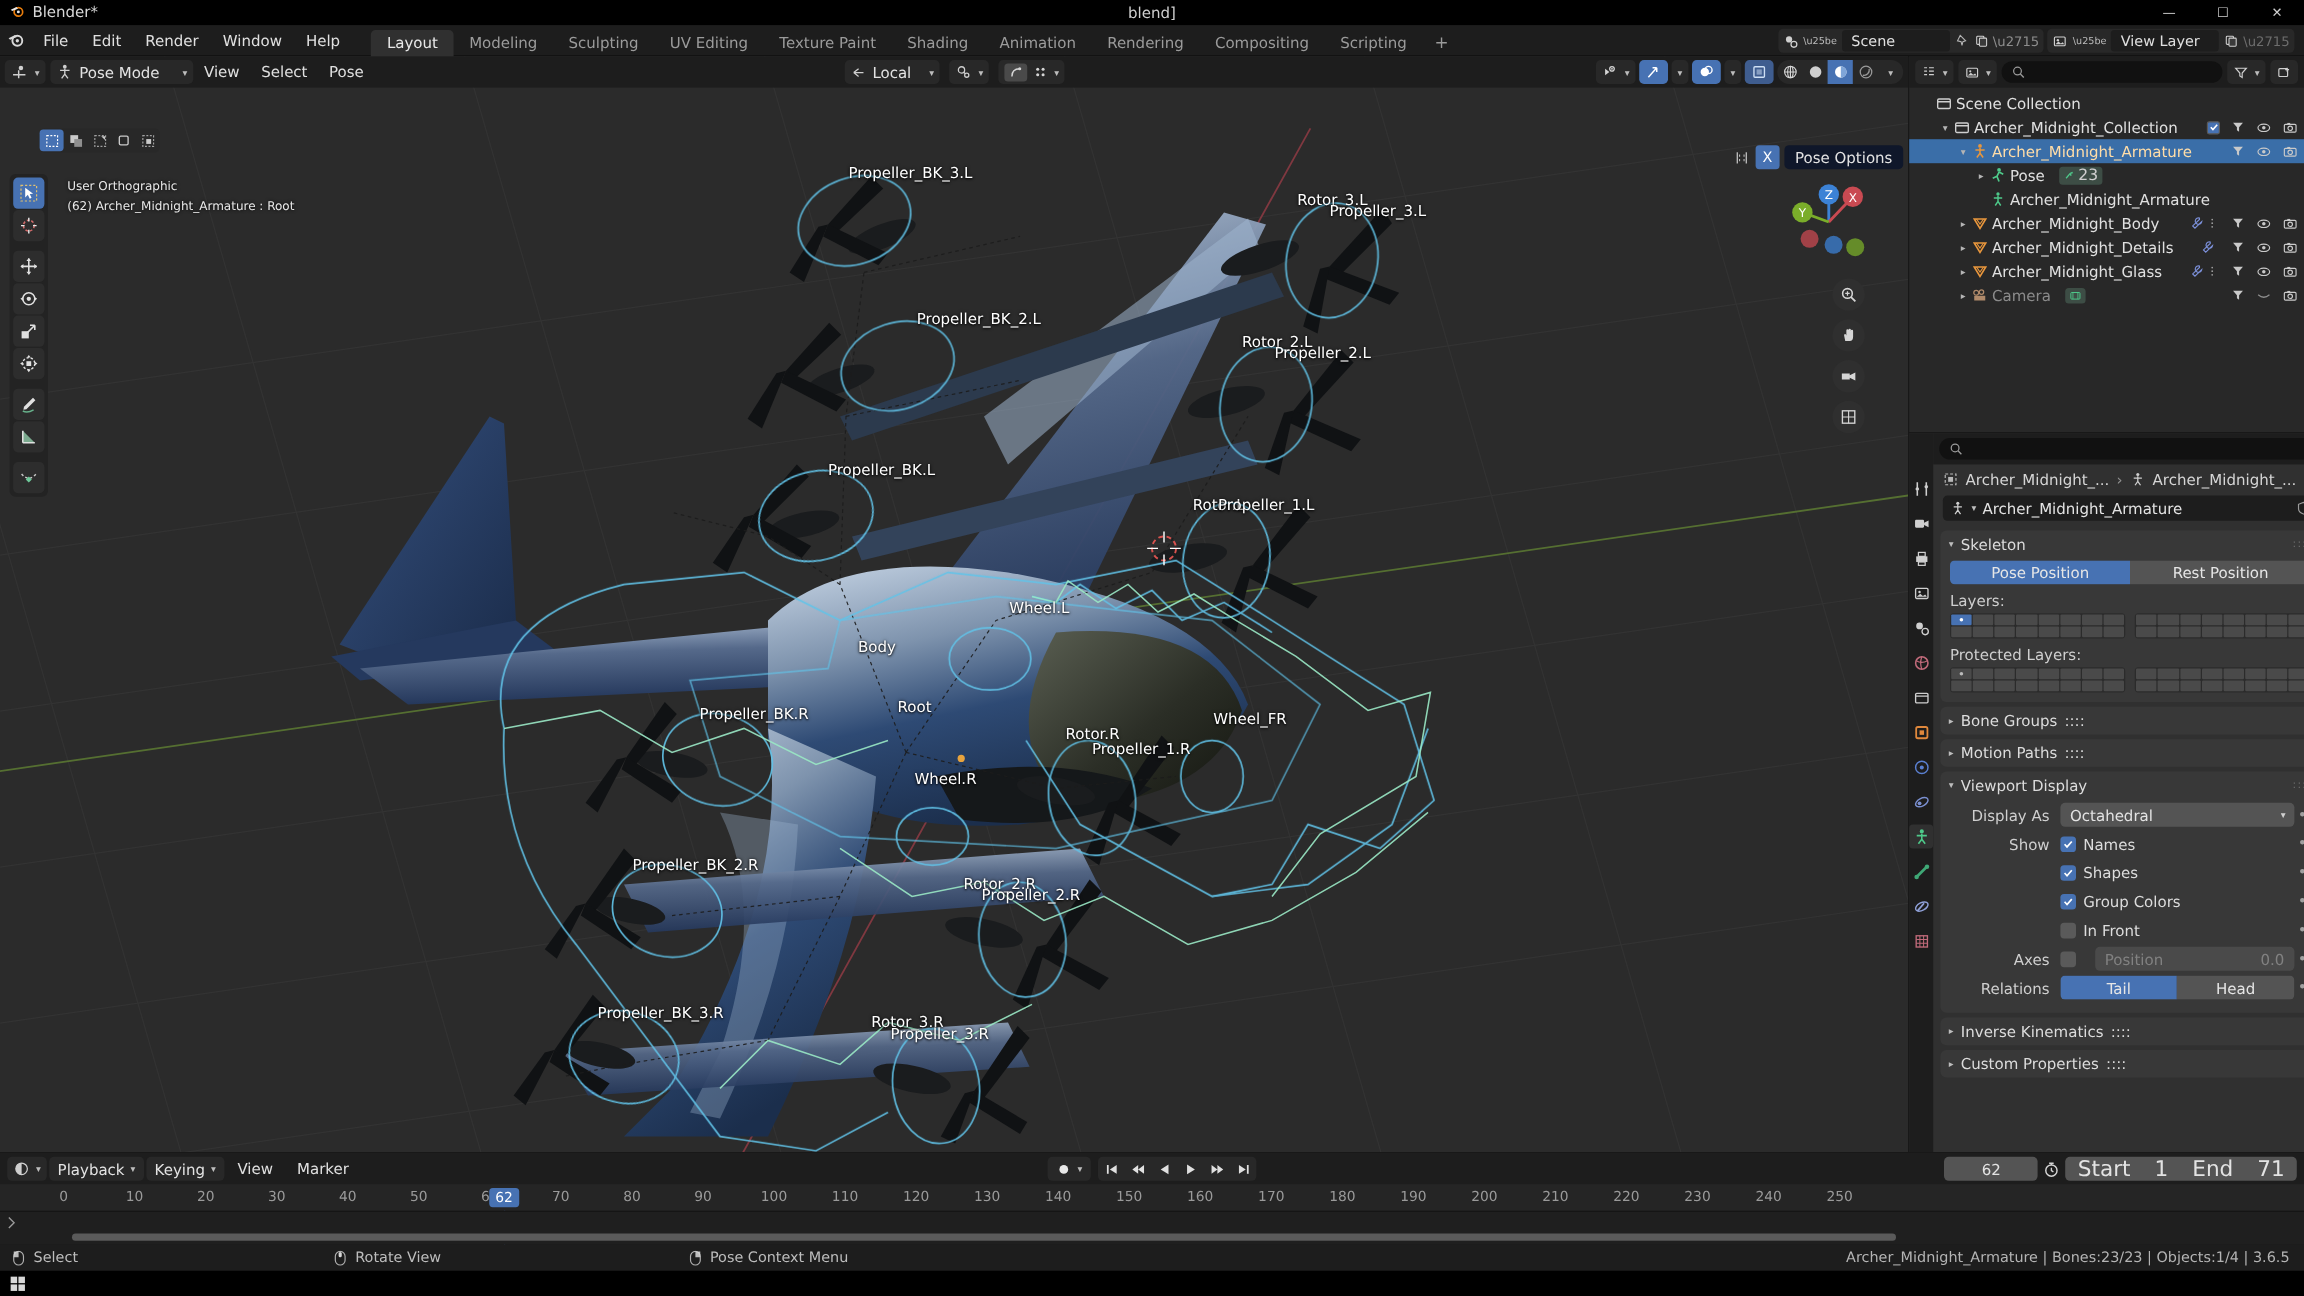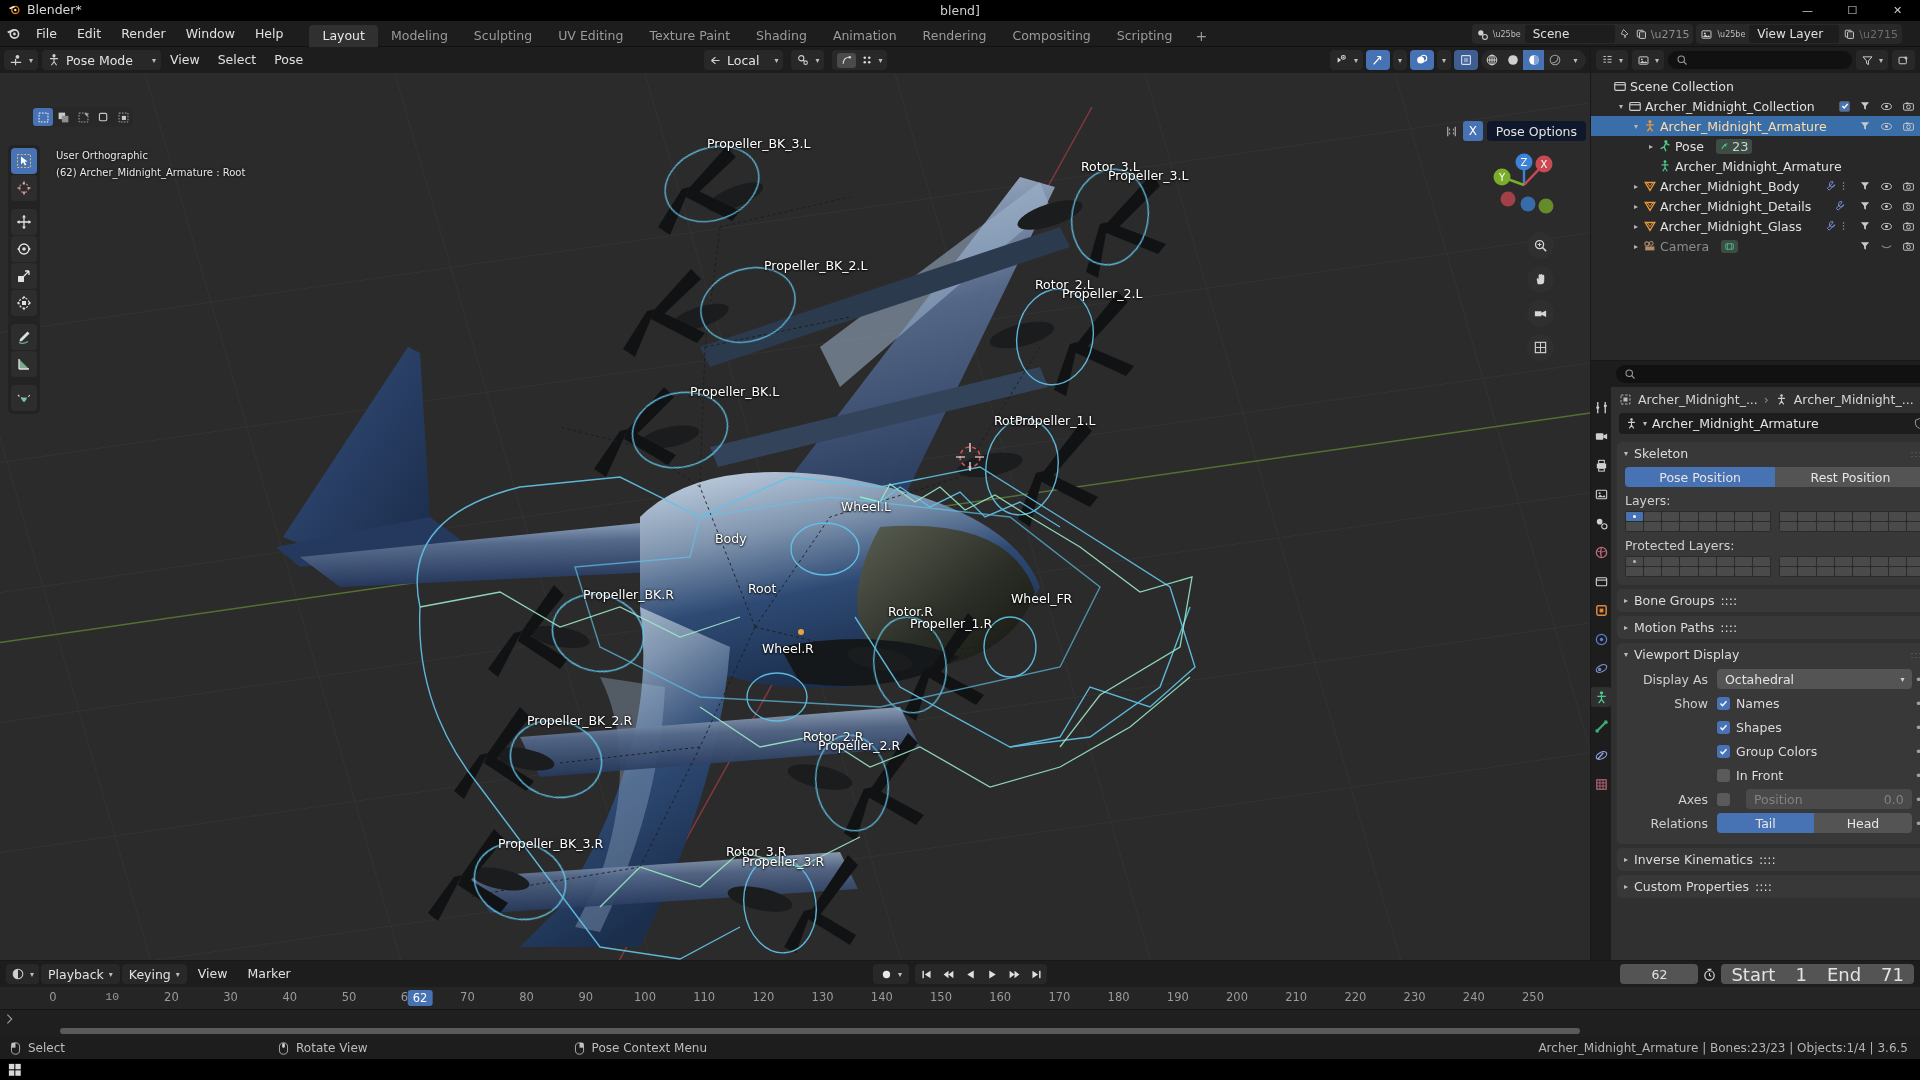--- a/index.html
+++ b/index.html
@@ -19,21 +19,21 @@
   .winbtn { width:45px; height:21px; display:flex; align-items:center; justify-content:center; color:#cfcfcf; font-size:11px; }
 
   
   .topbar { position:absolute; left:0; top:21px; width:1920px; height:26px; background:#1d1d1d; display:flex; align-items:center; border-bottom:1px solid #111; }
   .blender-logo { width:26px; height:26px; display:flex; align-items:center; justify-content:center; }
   .menu-item { padding:0 10px; height:20px; line-height:20px; font-size:12.5px; color:#e0e0e0; border-radius:3px; }
   .ws-tabs { display:flex; align-items:flex-end; height:26px; margin-left:16px; }
   .ws-tab { padding:0 13px; height:22px; line-height:22px; font-size:12.5px; color:#9b9b9b; border-radius:4px 4px 0 0; }
   .ws-tab.active { background:#303030; color:#e8e8e8; }
   .ws-tab.plus { color:#9b9b9b; font-size:14px; padding:0 10px;}
-  .topbar-right { position:absolute; right:18px; top:3px; display:flex; align-items:center; gap:3px; }
+  .topbar-right { position:absolute; right:8px; top:3px; display:flex; align-items:center; gap:3px; }
   .pill { display:flex; align-items:center; height:20px; background:#282828; border-radius:4px; padding:0 4px; gap:4px; }
   .pill-field { background:#1d1d1d; border-radius:3px; height:18px; display:flex; align-items:center; padding:0 8px; font-size:12px; color:#e0e0e0; min-width:90px;}
   .ic { display:inline-flex; align-items:center; justify-content:center; }
   .chev { font-size:8px; color:#bdbdbd; }
 
   
   .viewport { position:absolute; left:0; top:47px; width:1590px; height:913px; background:#2b2b2b; overflow:hidden; }
   .vp-header { position:absolute; left:0; top:0; width:1590px; height:26px; background:#1d1d1d; display:flex; align-items:center; z-index:5; }
   .vp-tool { display:flex; align-items:center; height:20px; background:#282828; border-radius:4px; padding:0 5px; gap:5px; font-size:12.5px; margin-left:4px;}
   .vp-menu { padding:0 9px; height:20px; line-height:20px; font-size:12.5px; color:#e0e0e0; border-radius:3px;}
@@ -1477,21 +1477,21 @@
           <span>Start</span>
           <span>1</span>
           <span>End</span>
           <span>71</span>
         </div>
       </div>
     </div>
 
     <div class="tl-ruler" id="tl-ruler">
         <div class="tick" style="left: 53px;">0</div>
-        <div class="tick" style="left: 112.2px; font-family: Liberation Mono, monospace;">10</div>
+        <div class="tick" style="left: 112.2px;">10</div>
         <div class="tick" style="left: 171.4px;">20</div>
         <div class="tick" style="left: 230.6px;">30</div>
         <div class="tick" style="left: 289.8px;">40</div>
         <div class="tick" style="left: 349px;">50</div>
         <div class="tick" style="left: 408.2px;">60</div>
         <div class="tick" style="left: 467.4px;">70</div>
         <div class="tick" style="left: 526.6px;">80</div>
         <div class="tick" style="left: 585.8px;">90</div>
         <div class="tick" style="left: 645px;">100</div>
         <div class="tick" style="left: 704.2px;">110</div>

